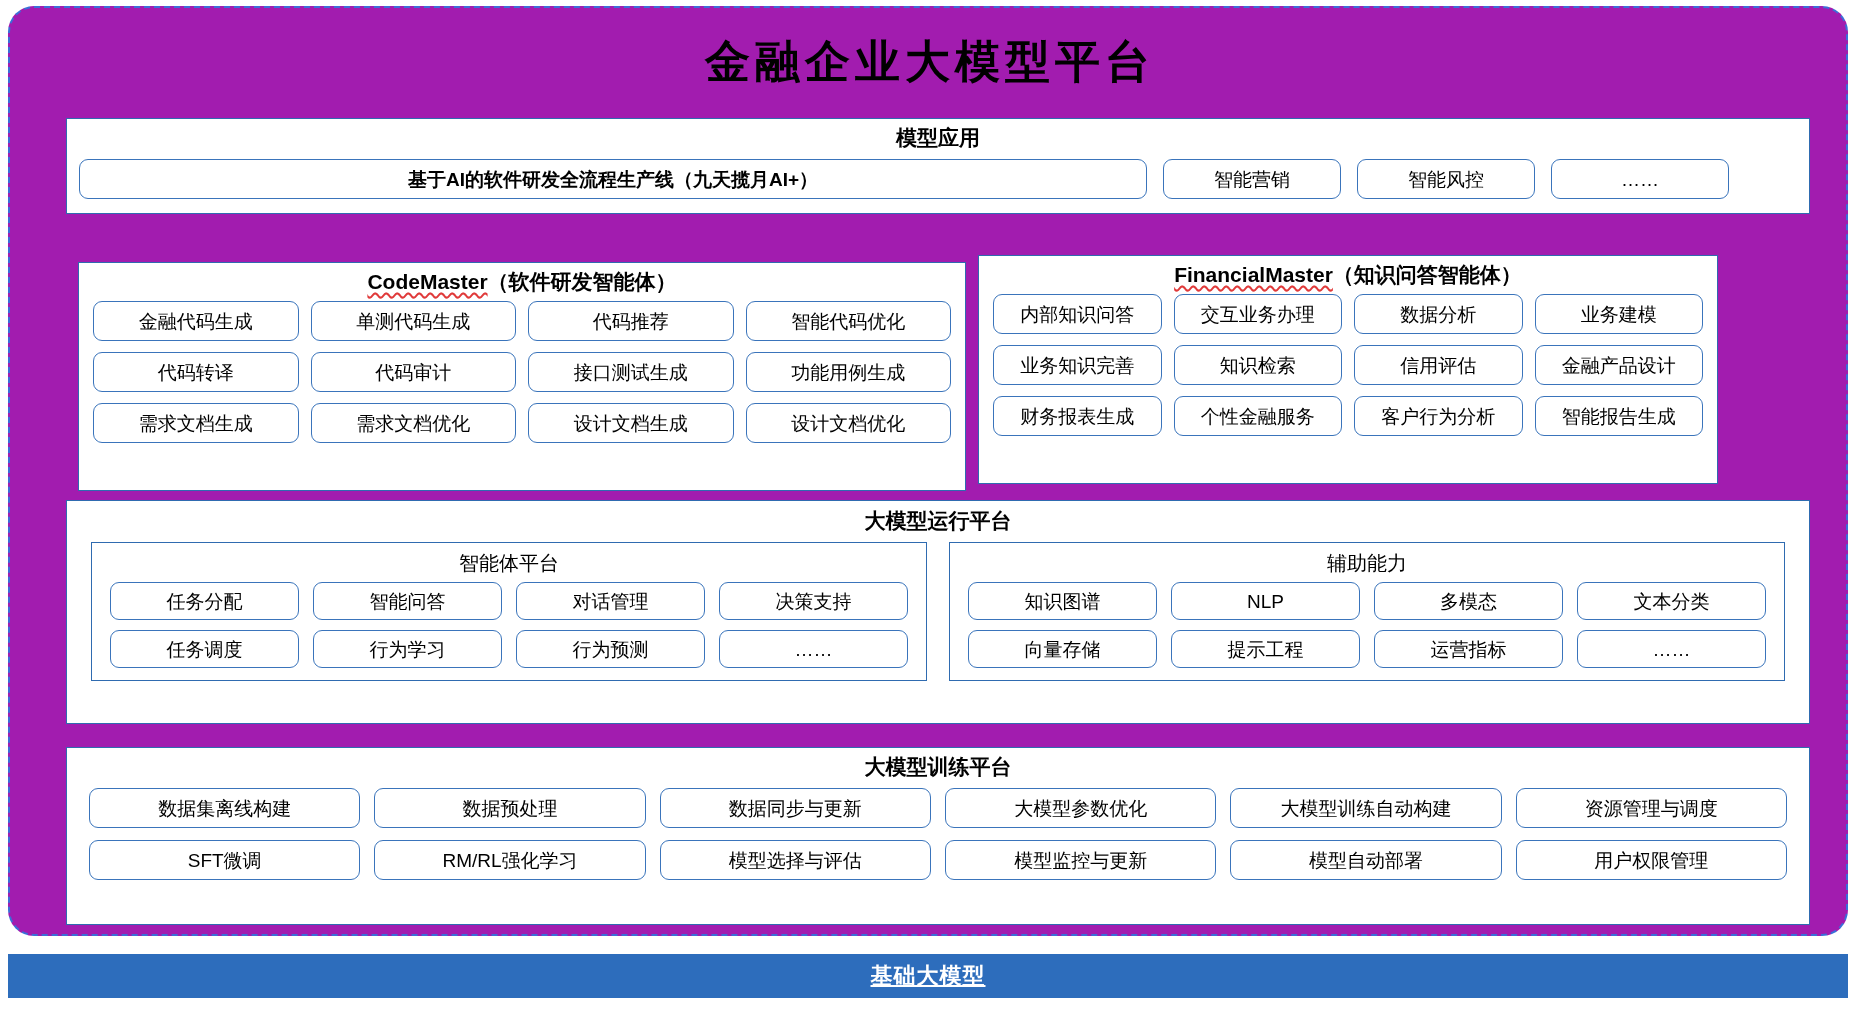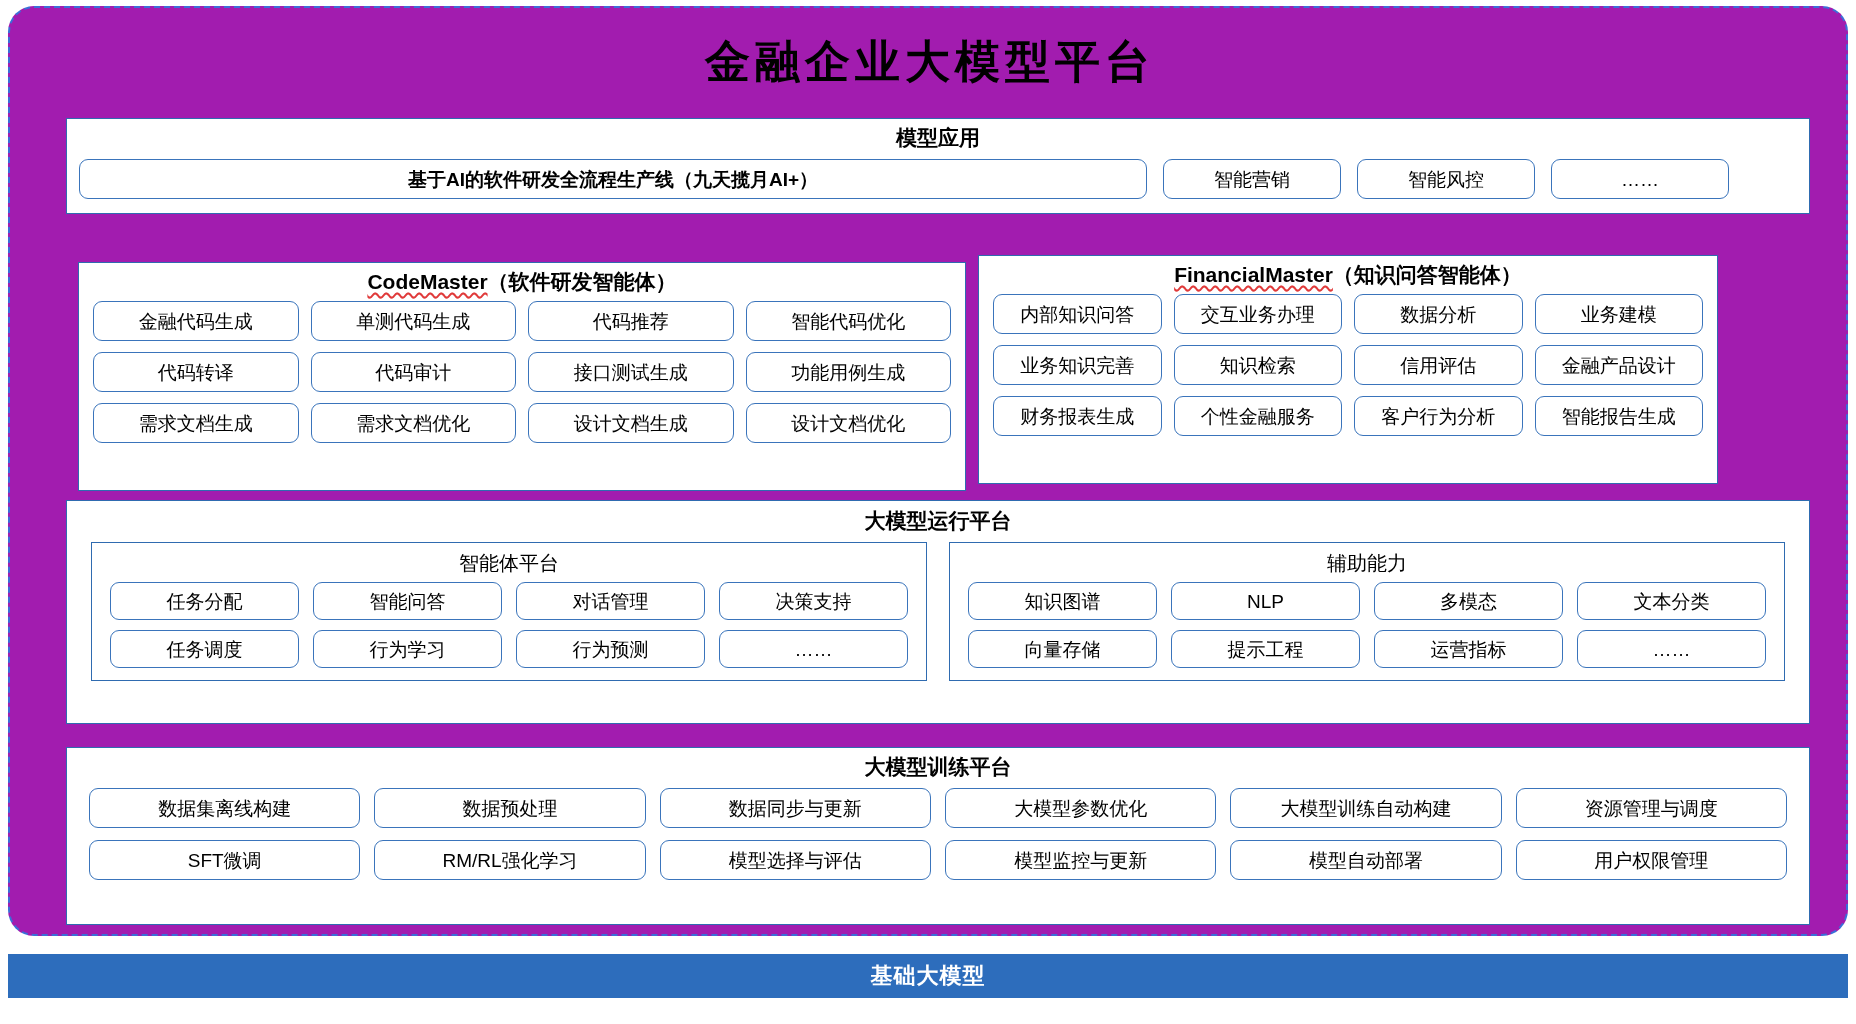--- a/index.html
+++ b/index.html
@@ -159,20 +159,21 @@
     width: 1840px;
     height: 44px;
     background: #2d6dbc;
     color: #ffffff;
     display: flex;
     align-items: center;
     justify-content: center;
     font-size: 22px;
     font-weight: 700;
     letter-spacing: 1px;
+    text-decoration: underline;
   }
 </style>
 </head>
 <body>
 
 <div id="diagram-root">
 
   <div class="outer-frame">
 
     <div class="main-title">金融企业大模型平台</div>

